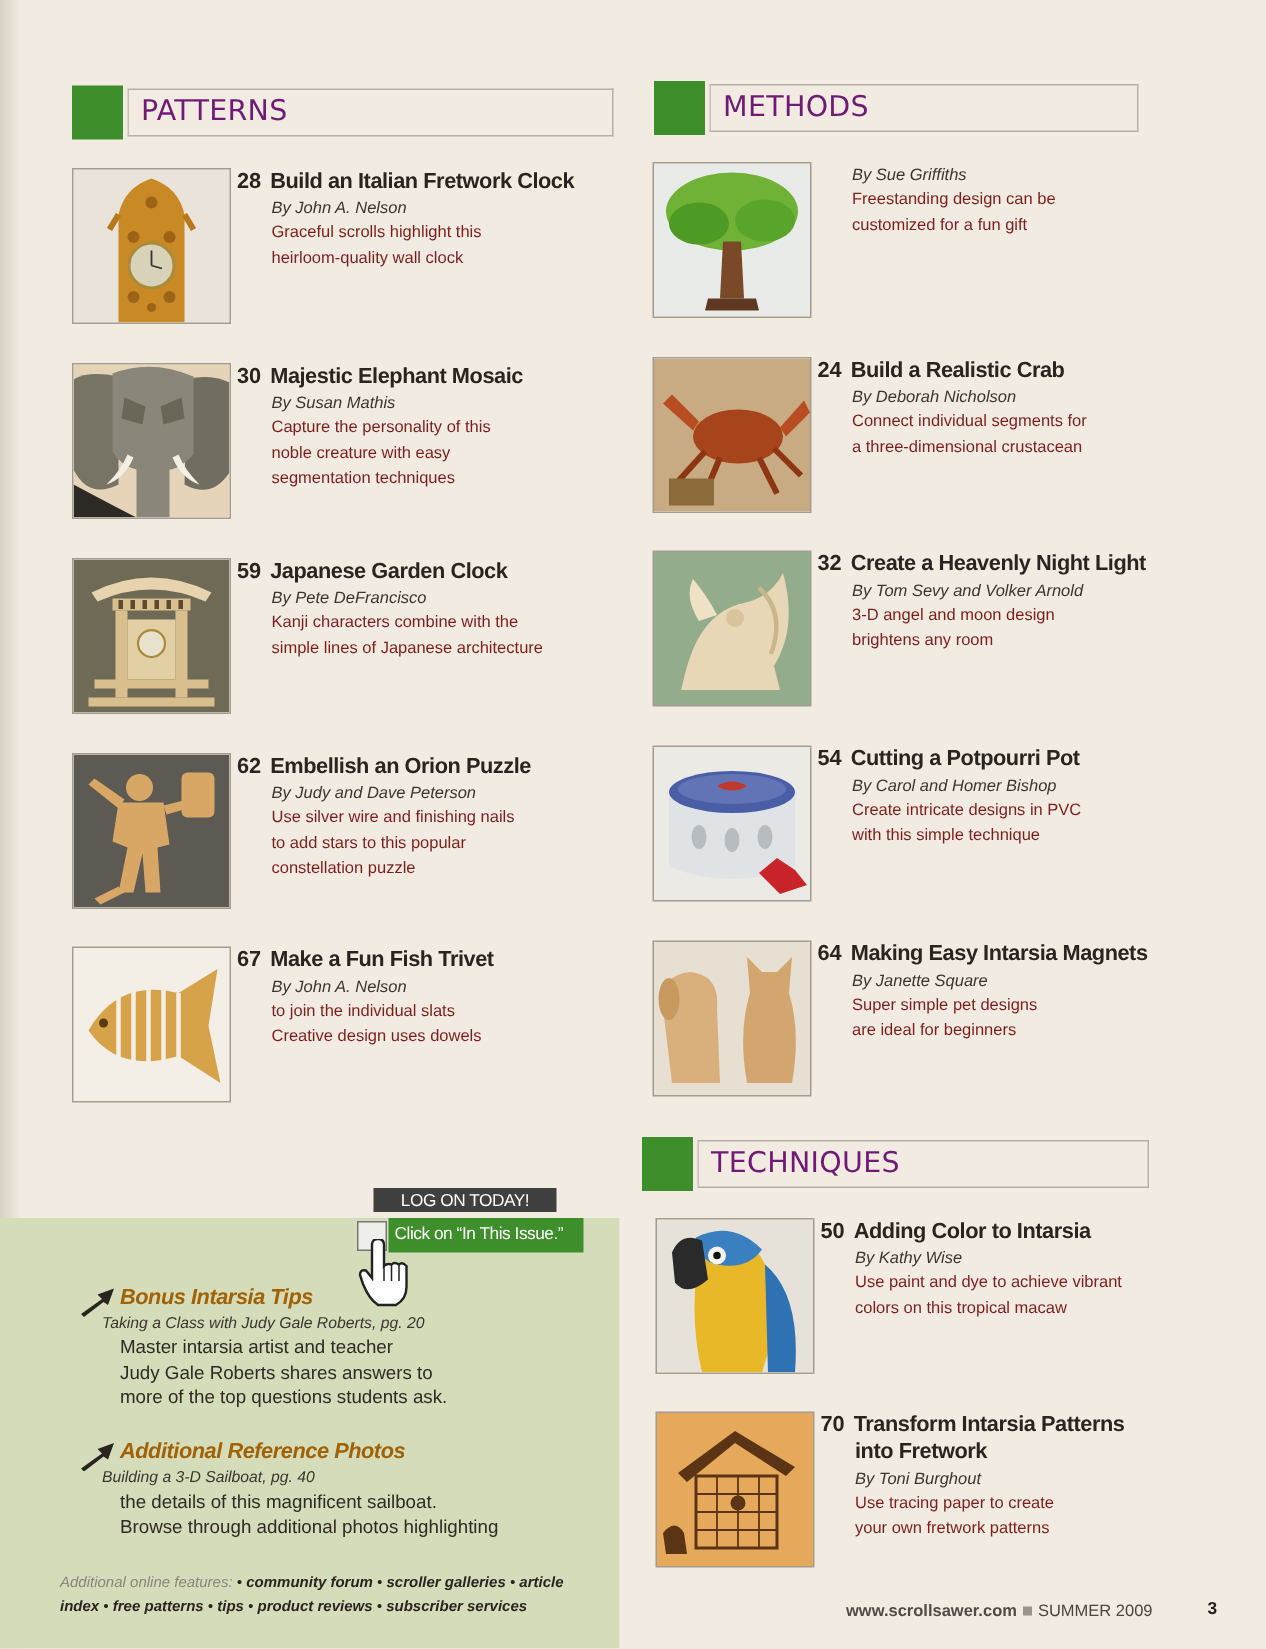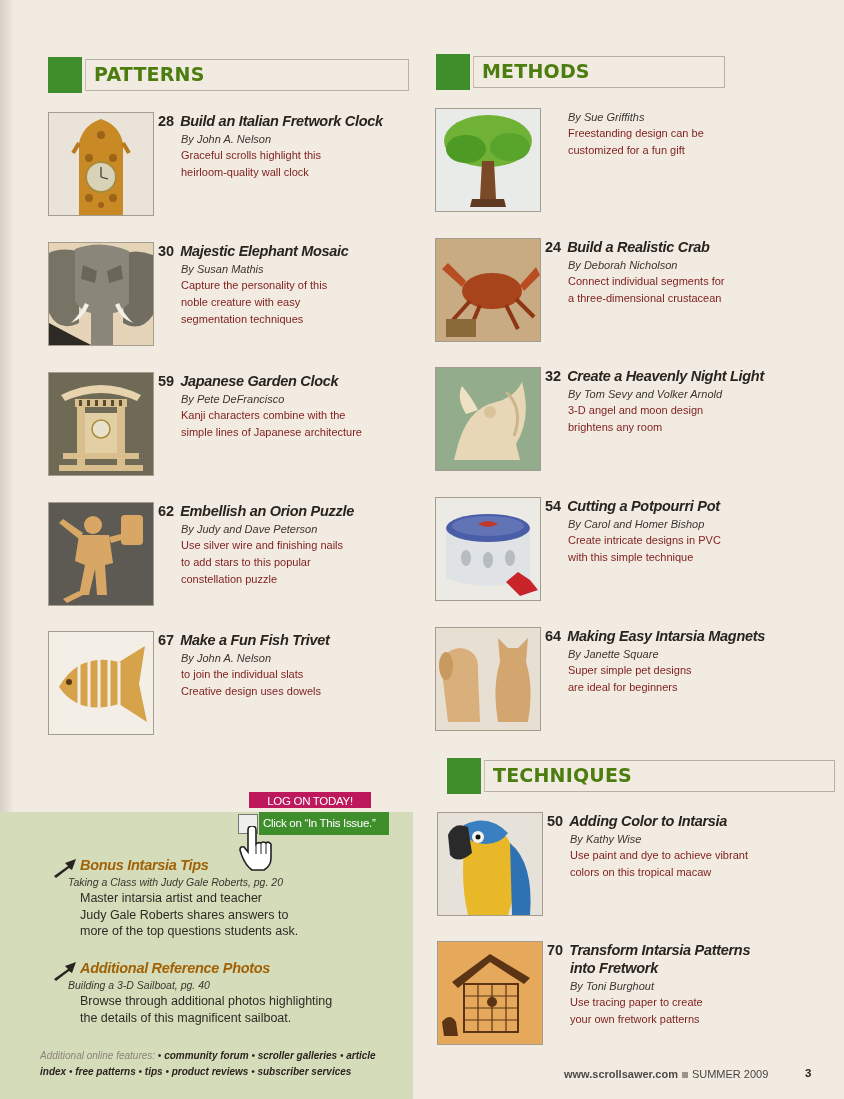--- a/index.html
+++ b/index.html
@@ -11,33 +11,33 @@
     position: relative;
   }
   .page-shade { position: absolute; left: 0; top: 0; width: 14px; height: 1099px;
     background: linear-gradient(to right, #d8d0c4, rgba(241,235,226,0)); }
 
   .section-header { position: absolute; height: 36px; }
   .section-header .sq { position: absolute; left: 0; top: 0; width: 34px; height: 36px; background: #3e8f2b; }
   .section-header .bar { position: absolute; left: 37px; top: 2px; right: 0; height: 32px;
     border: 1px solid #b8b0a4; border-left: 1px solid #c8c0b4; }
   .section-header .title { position: absolute; left: 46px; top: 6px;
-    font-family: "DejaVu Sans", sans-serif; font-weight: bold; font-size: 19px; color: #4d7c0f; letter-spacing: 0.2px; }
+    font-family: "DejaVu Sans", sans-serif; font-weight: normal; font-size: 19px; color: #701a75; letter-spacing: 0.2px; }
 
   .article { position: absolute; }
   .article .thumb { position: absolute; left: 0; top: 0; width: 106px; height: 104px; border: 1px solid #a59c90; overflow: hidden; }
   .article .text { position: absolute; left: 110px; top: 0; width: 270px; }
   .article .heading { font-weight: bold; font-size: 14.5px; line-height: 18px; color: #2a2420; white-space: nowrap; }
   .article .heading .num { font-style: normal; margin-right: 6px; }
-  .article .heading .ttl { font-style: italic; letter-spacing: -0.3px; }
+  .article .heading .ttl { letter-spacing: -0.3px; }
   .article .byline { font-style: italic; font-size: 11px; color: #3b3530; margin-left: 23px; line-height: 15px; margin-top: 2px; }
   .article .desc { font-size: 11px; color: #7f1d1d; margin-left: 23px; line-height: 17px; }
 
   .online-box { position: absolute; left: 0; top: 812px; width: 413px; height: 287px; background: #d5dcb9; }
-  .log-on { position: absolute; left: 249px; top: 792px; width: 122px; height: 16px; background: #be185d; color: #fff;
+  .log-on { position: absolute; left: 249px; top: 792px; width: 122px; height: 16px; background: #404040; color: #fff;
     font-size: 11.5px; text-align: center; line-height: 18px; letter-spacing: -0.3px; }
   .click-on { position: absolute; left: 259px; top: 812px; width: 130px; height: 23px; background: #3e8f2b; color: #fff;
     font-size: 11.5px; line-height: 23px; padding-left: 4px; letter-spacing: -0.3px; }
   .click-box { position: absolute; left: 238px; top: 814px; width: 20px; height: 20px; background: #eeeeea; border: 1px solid #777; }
   .hand-cursor { position: absolute; left: 238px; top: 826px; width: 40px; height: 46px; }
 
   .bonus { position: absolute; left: 52px; }
   .bonus .b-title { font-weight: bold; font-style: italic; font-size: 14.5px; color: #a16207; letter-spacing: -0.3px; margin-left: 28px; line-height: 18px; }
   .bonus .b-sub { font-style: italic; font-size: 10.5px; color: #3b3530; margin-left: 16px; line-height: 16px; }
   .bonus .b-desc { font-size: 12.5px; color: #2f2a26; margin-left: 28px; line-height: 16.5px; }
@@ -58,27 +58,27 @@
 <body>
 
 <div class="page-shade"></div>
 
 <div class="section-header" style="left:48px; top:57px; width:361px;">
   <div class="sq"></div>
   <div class="bar"></div>
   <div class="title">PATTERNS</div>
 </div>
 
-<div class="section-header" style="left:436px; top:54px; width:289px;">
+<div class="section-header" style="left:436px; top:54px; width:323px;">
   <div class="sq"></div>
   <div class="bar"></div>
   <div class="title">METHODS</div>
 </div>
 
-<div class="section-header" style="left:447px; top:758px; width:388px;">
+<div class="section-header" style="left:428px; top:758px; width:338px;">
   <div class="sq"></div>
   <div class="bar"></div>
   <div class="title">TECHNIQUES</div>
 </div>
 
 <div class="article" style="left:48px; top:112px;">
   <div class="thumb" style="background:#ece6dc;">
     <svg width="104" height="102" viewBox="0 0 104 102">
       <rect x="0" y="0" width="104" height="102" fill="#e9e3d9"></rect>
       <path d="M30 102 L30 30 Q34 12 52 6 Q70 12 74 30 L74 102 Z" fill="#c98a26"></path>
@@ -403,22 +403,22 @@
 
 <div class="bonus" style="top:959px;">
   <div class="arrow">
     <svg width="24" height="20" viewBox="0 0 24 20">
         <path d="M2 18 L16 8 L13 5 L24 1 L20 12 L17 10 L4 20 Z" fill="#2a2420"></path>
       </svg>
   </div>
   <div class="b-title">Additional Reference Photos</div>
   <div class="b-sub">Building a 3-D Sailboat, pg. 40</div>
   <div class="b-desc">
+    <div>the details of this magnificent sailboat.</div>
     <div>Browse through additional photos highlighting</div>
-    <div>the details of this magnificent sailboat.</div>
   </div>
 </div>
 
 <div class="features">
   <span class="lbl">Additional online features:</span>
   <span> • </span><span class="itm">community forum</span>
   <span> • </span><span class="itm">scroller galleries</span>
   <span> • </span><span class="itm">article index</span>
   <span> • </span><span class="itm">free patterns</span>
   <span> • </span><span class="itm">tips</span>

